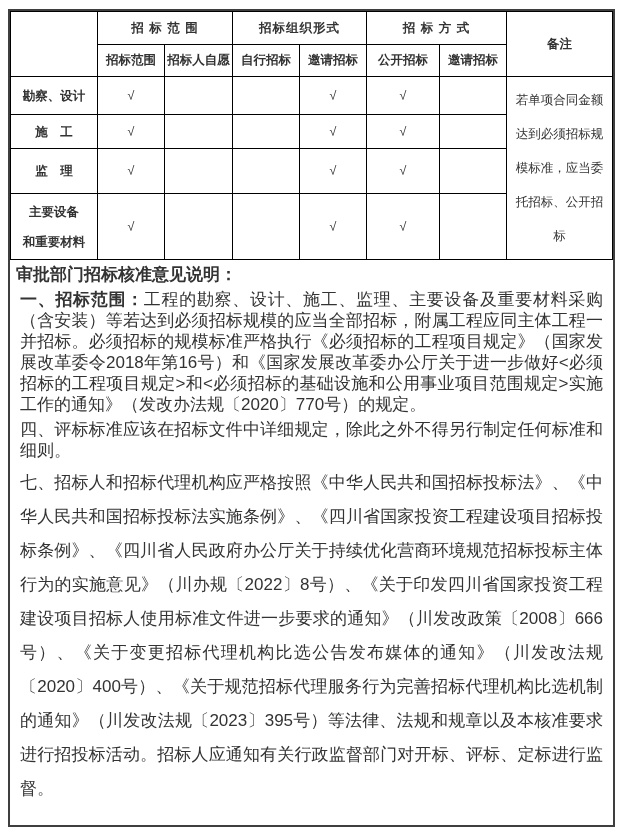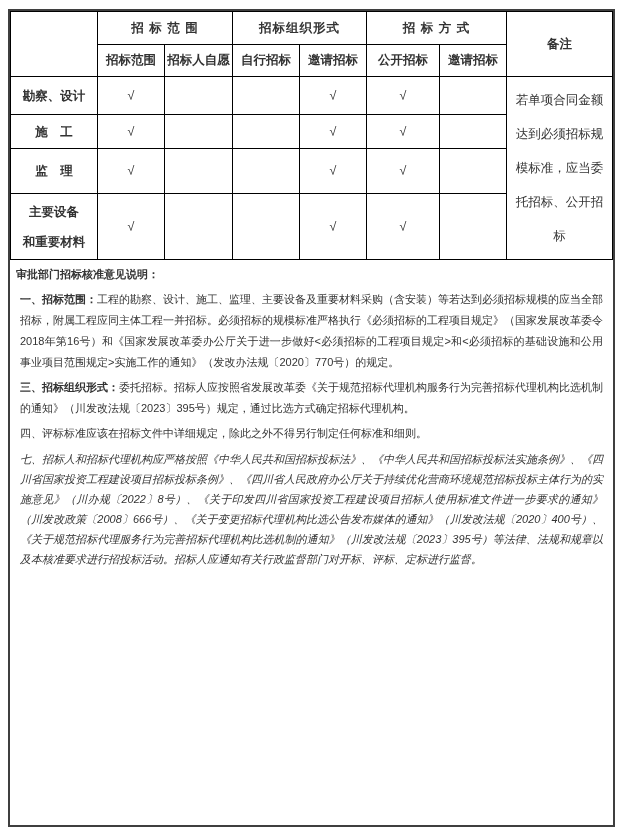--- a/index.html
+++ b/index.html
@@ -31,27 +31,27 @@
   th.sub-h{font-size:12.5px;font-weight:bold;}
   th.remark-h{font-size:13px;font-weight:bold;vertical-align:bottom;padding-bottom:12px;}
   td.row-label{font-size:13px;font-weight:bold;white-space:pre-line;line-height:30px;}
   td.check{font-size:13px;color:#4a4a4a;}
   td.remarks{
     font-size:12.5px;line-height:34px;white-space:pre-line;text-align:center;
     vertical-align:middle;font-weight:normal;
   }
   
   .opinion{
-    padding:4px 6px 0 6px;font-size:11px;line-height:21px;
+    padding:4px 6px 0 6px;font-size:17px;line-height:21px;
     text-align:justify;color:#333;
   }
   .opinion .op-title{font-weight:bold;}
   .opinion p{margin:4px;}
   .opinion p b{font-weight:bold;}
-  .opinion p.loose{line-height:20px;margin-top:5px;font-style:italic;}
+  .opinion p.loose{line-height:34px;margin-top:5px;}
 </style>
 </head>
 <body>
 
 <div class="doc">
 
   <table class="approval">
     <colgroup>
       <col style="width:87px">
         <col style="width:67px">
@@ -119,18 +119,17 @@
       <td class="check">√</td>
       <td class="check">√</td>
       <td class="check"></td>
     </tr>
   </tbody>
     </table>
 
   <div class="opinion">
     <div class="op-title">审批部门招标核准意见说明：</div>
     <p><b>一、招标范围：</b><span>工程的勘察、设计、施工、监理、主要设备及重要材料采购（含安装）等若达到必须招标规模的应当全部招标，附属工程应同主体工程一并招标。必须招标的规模标准严格执行《必须招标的工程项目规定》（国家发展改革委令2018年第16号）和《国家发展改革委办公厅关于进一步做好&lt;必须招标的工程项目规定&gt;和&lt;必须招标的基础设施和公用事业项目范围规定&gt;实施工作的通知》（发改办法规〔2020〕770号）的规定。</span></p>
-    <p><b>三、招标组织形式：</b><span>委托招标。招标人应按照省发展改革委《关于规范招标代理机构服务行为完善招标代理机构比选机制的通知》（川发改法规〔2023〕395号）规定，通过比选方式确定招标代理机构。</span></p>
     <p><b></b><span>四、评标标准应该在招标文件中详细规定，除此之外不得另行制定任何标准和细则。</span></p>
     <p class="loose"><b></b><span>七、招标人和招标代理机构应严格按照《中华人民共和国招标投标法》、《中华人民共和国招标投标法实施条例》、《四川省国家投资工程建设项目招标投标条例》、《四川省人民政府办公厅关于持续优化营商环境规范招标投标主体行为的实施意见》（川办规〔2022〕8号）、《关于印发四川省国家投资工程建设项目招标人使用标准文件进一步要求的通知》（川发改政策〔2008〕666号）、《关于变更招标代理机构比选公告发布媒体的通知》（川发改法规〔2020〕400号）、《关于规范招标代理服务行为完善招标代理机构比选机制的通知》（川发改法规〔2023〕395号）等法律、法规和规章以及本核准要求进行招投标活动。招标人应通知有关行政监督部门对开标、评标、定标进行监督。</span></p>
   </div>
 
 </div>
 
 </body></html>

